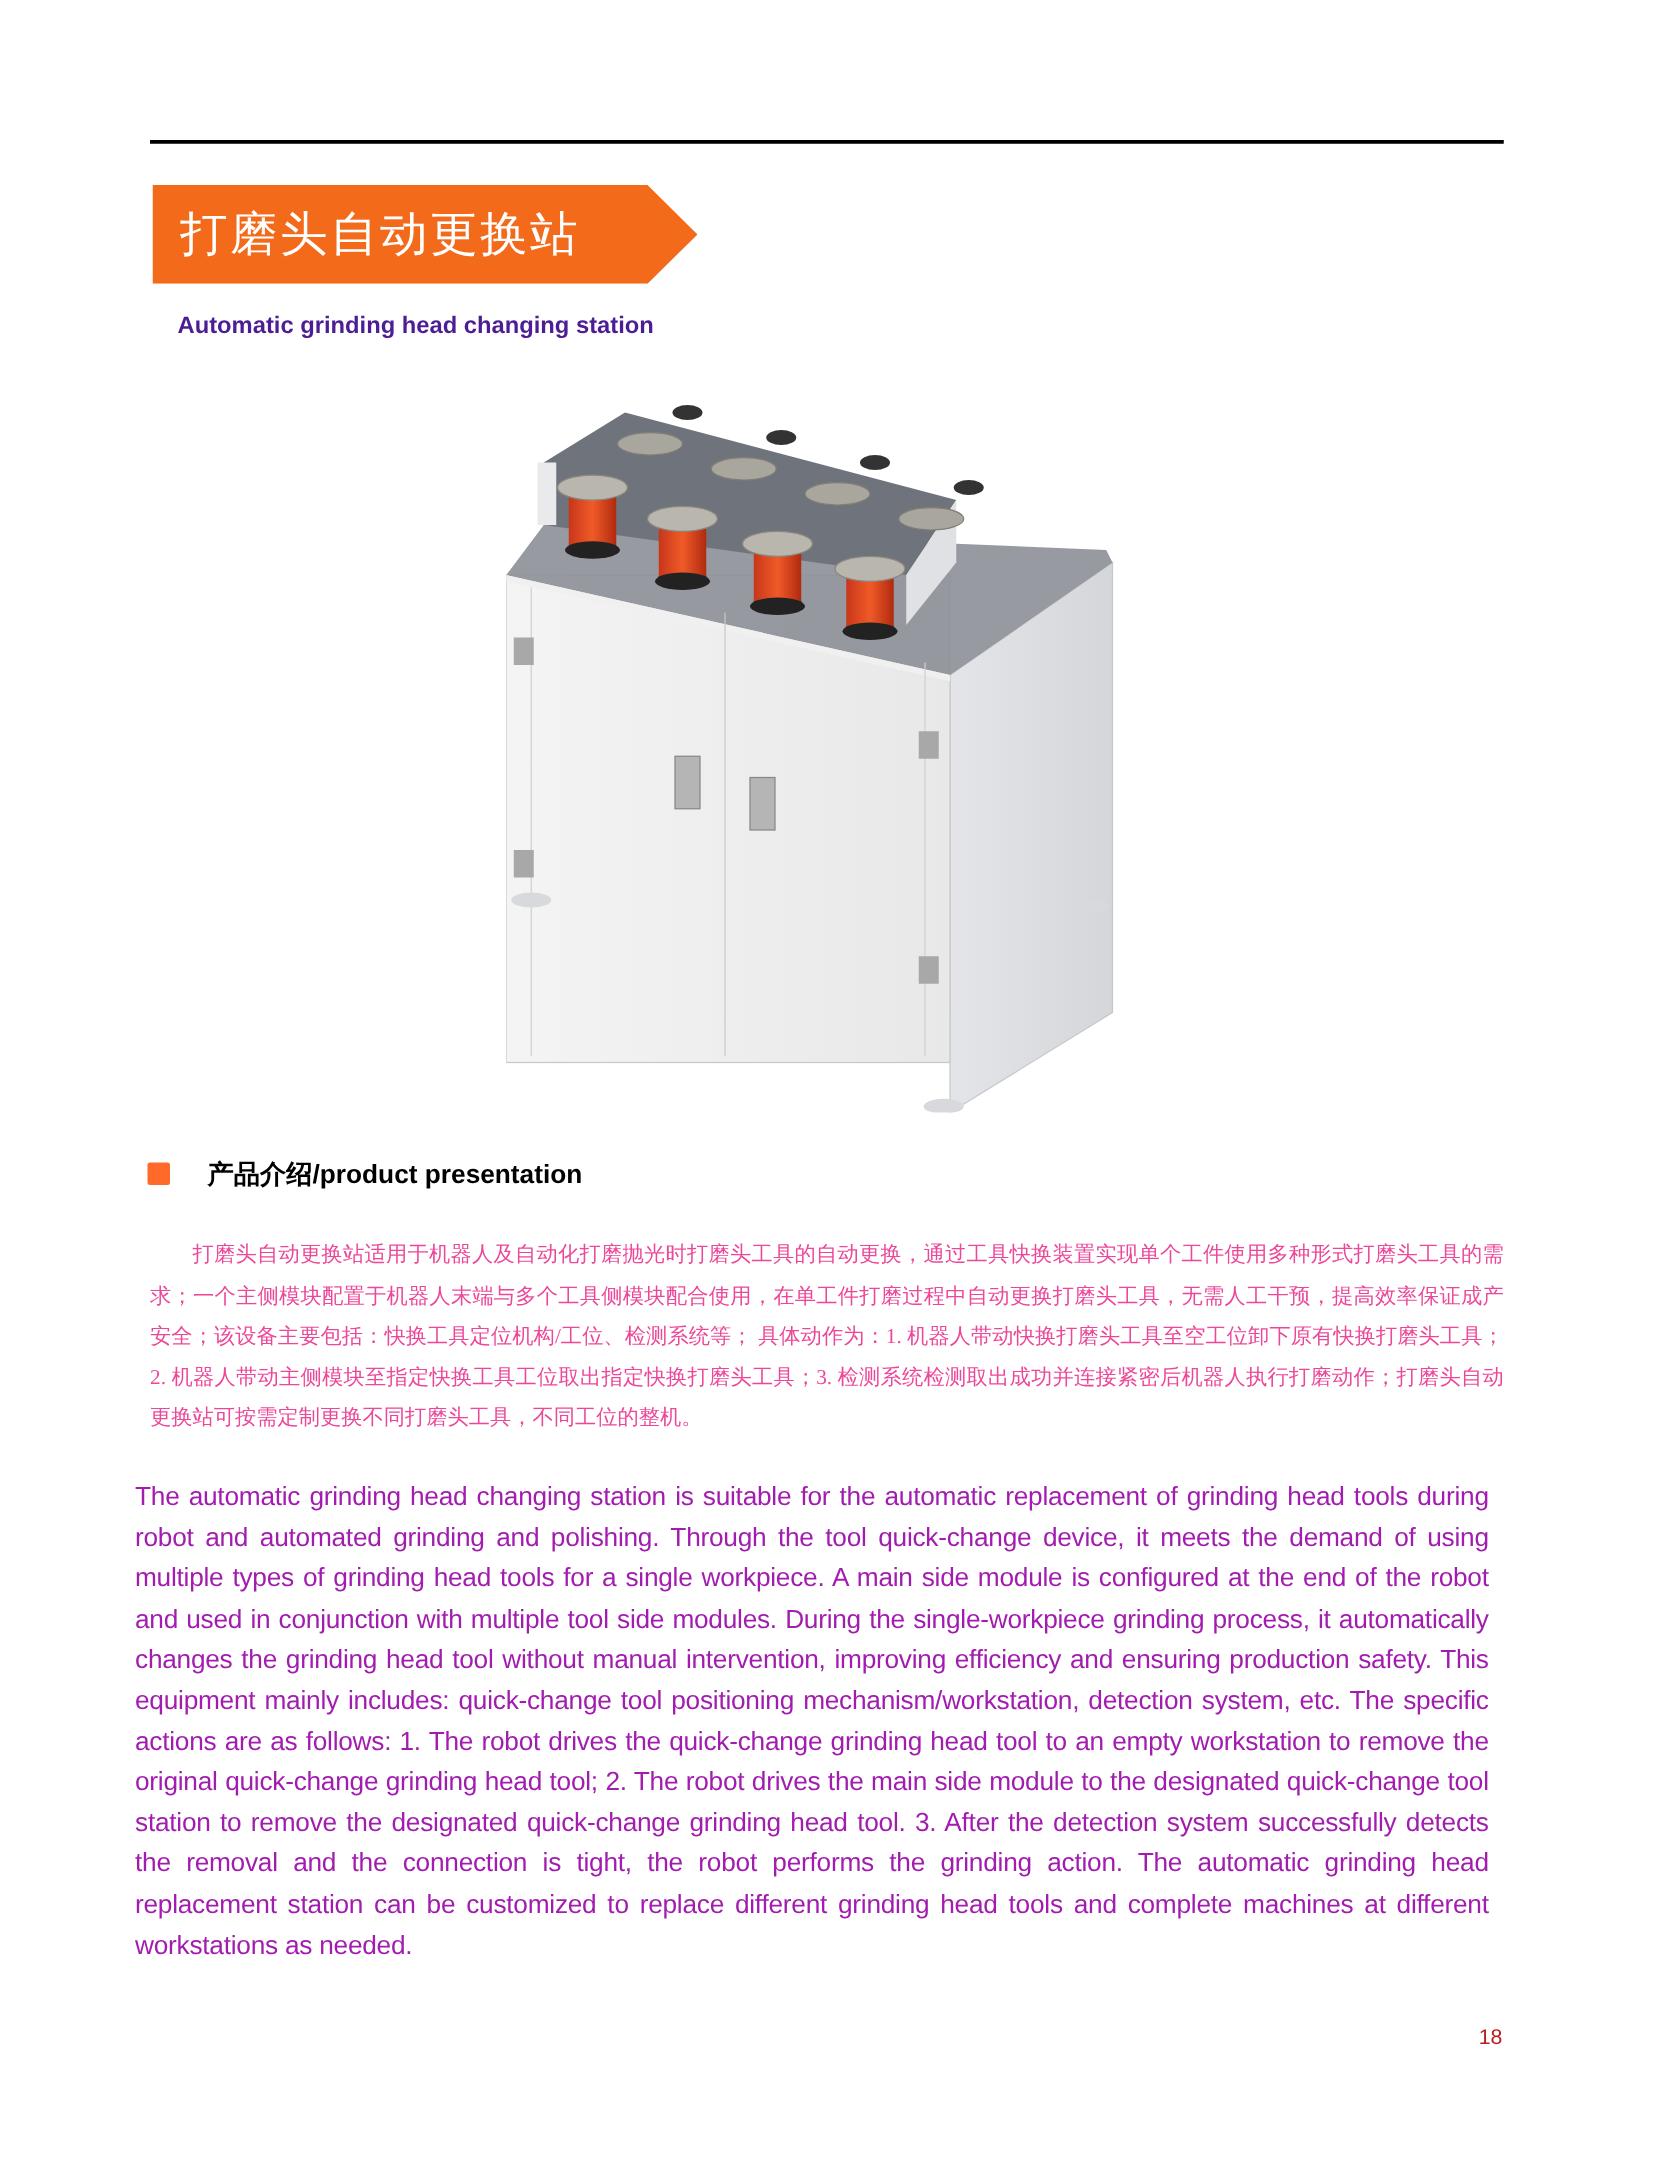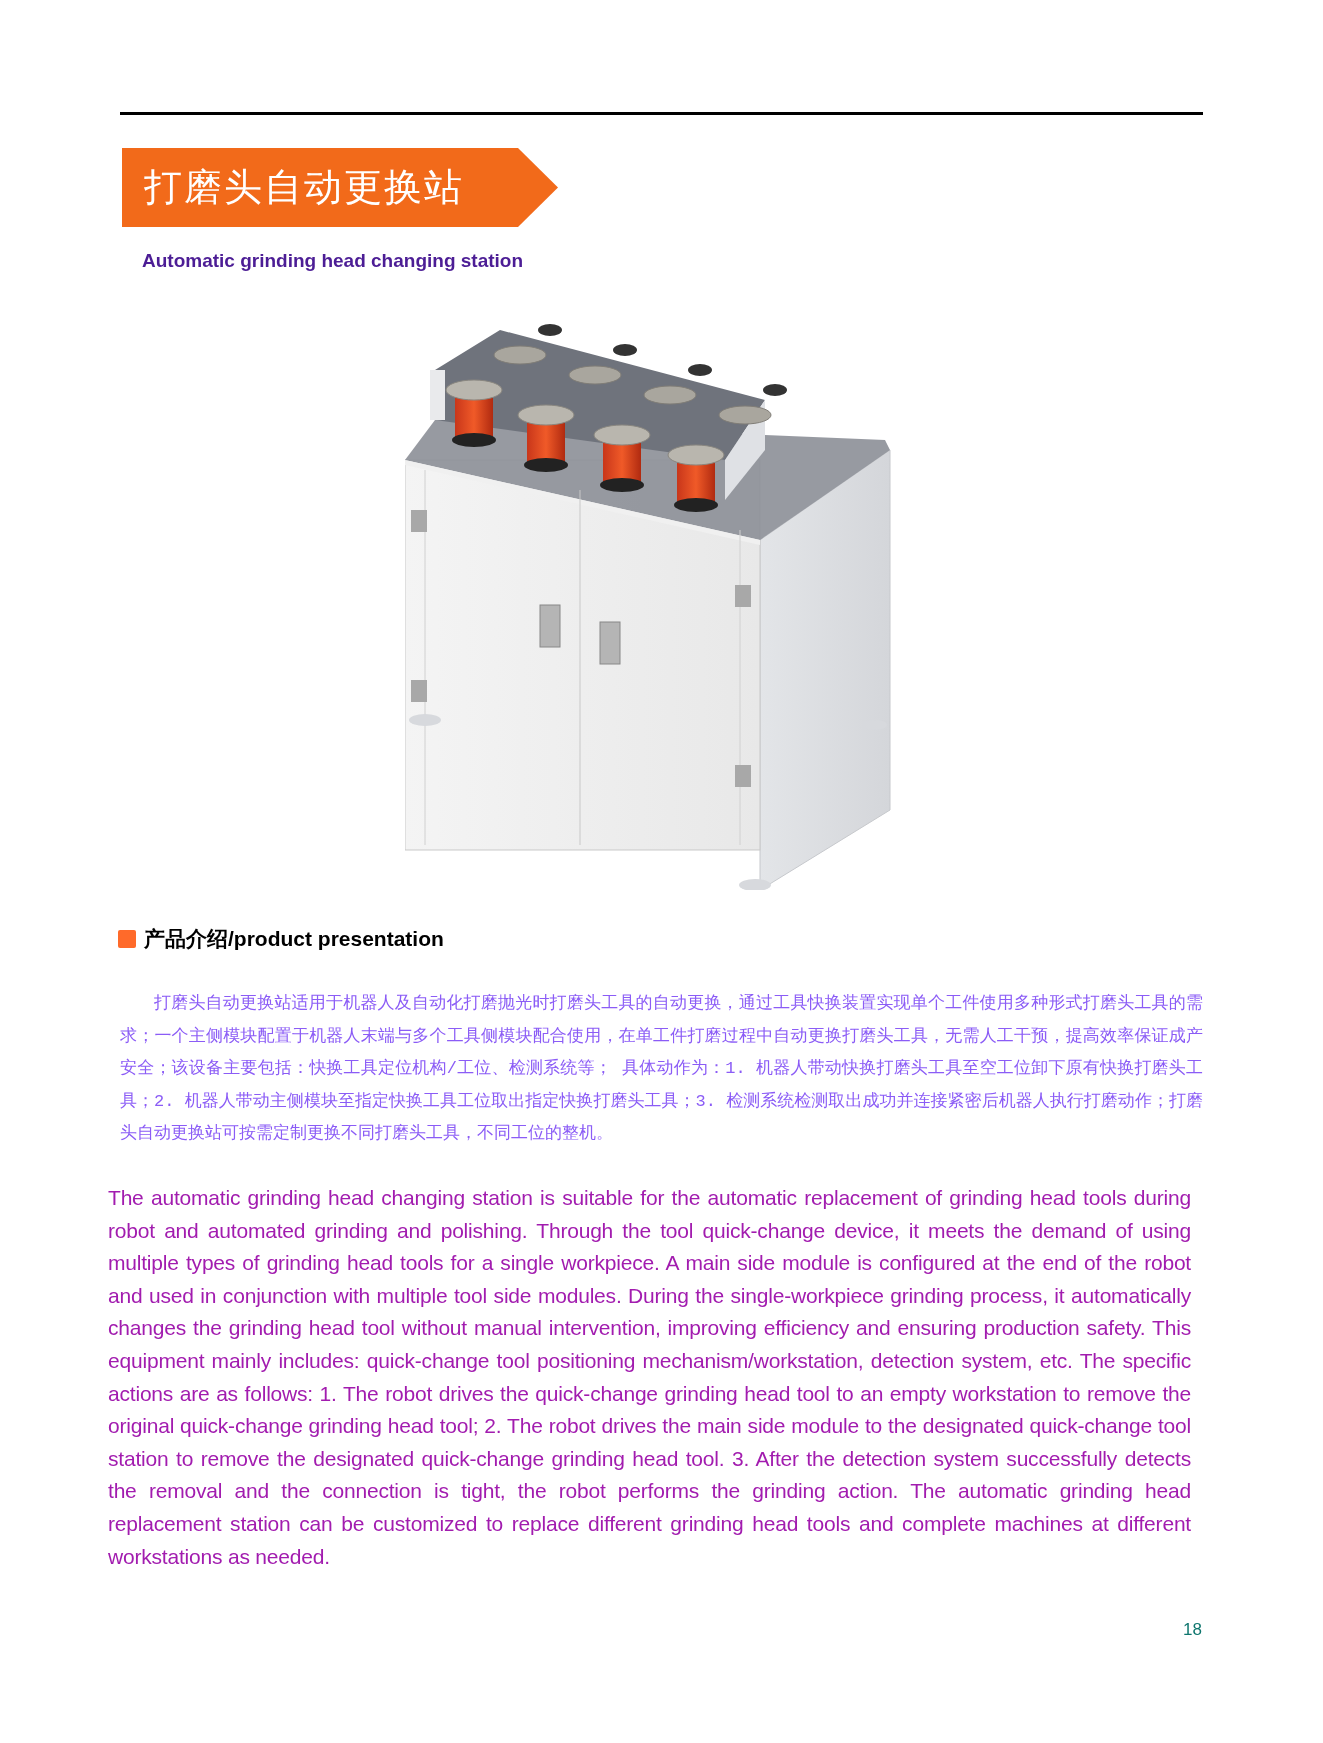--- a/index.html
+++ b/index.html
@@ -7,26 +7,26 @@
            font-family: "Liberation Sans", "DejaVu Sans", sans-serif; color: #111; }
     .top-rule { position: absolute; left: 120px; top: 112px; width: 1083px; height: 3px; background: #000; }
     .banner { position: absolute; left: 122px; top: 148px; width: 436px; height: 97px; }
     .banner svg { position: absolute; left: 0; top: 0; }
     .banner-title { position: absolute; left: 22px; top: 14px; font-family: "DejaVu Serif", serif;
                     font-size: 38px; color: #ffffff; letter-spacing: 2px; line-height: 50px; white-space: nowrap; }
     .subtitle { position: absolute; left: 142px; top: 250px; font-size: 19px; font-weight: bold; color: #4c1d95; }
     .product-image { position: absolute; left: 405px; top: 300px; width: 500px; height: 590px; }
     .section-heading { position: absolute; left: 118px; top: 925px; height: 28px; display: flex; align-items: center; }
     .section-square { width: 18px; height: 18px; background: #ff6a2a; border-radius: 2px; margin-right: 8px; }
-    .section-title { font-size: 21px; font-weight: bold; color: #000; white-space: nowrap; }
-    .para-cn { position: absolute; left: 120px; top: 988px; width: 1083px; font-family: Liberation Mono, monospace;
-               font-size: 17px; line-height: 32.5px; text-align: justify; text-indent: 2em; color: #8b5cf6; }
+    .section-title { font-size: 21px; font-weight: bold; color: #000; white-space: nowrap; margin-left: 22px; }
+    .para-cn { position: absolute; left: 120px; top: 988px; width: 1083px; font-family: Liberation Serif, serif;
+               font-size: 17px; line-height: 32.5px; text-align: justify; text-indent: 2em; color: #ec4899; }
     .para-en { position: absolute; left: 108px; top: 1182px; width: 1083px; font-family: "Liberation Sans Narrow", "Liberation Sans", sans-serif;
                font-size: 21px; line-height: 32.6px; text-align: justify; color: #a21caf; letter-spacing: -0.2px; }
-    .page-number { position: absolute; left: 1183px; top: 1620px; font-size: 17px; color: #0f766e; }
+    .page-number { position: absolute; left: 1183px; top: 1620px; font-size: 17px; color: #b91c1c; }
   </style>
 </head>
 <body>
 
 <div class="top-rule"></div>
 
 <div class="banner">
   <svg width="436" height="79" viewBox="0 0 436 79">
     <polygon points="0,0 396,0 436,39.5 396,79 0,79" fill="#f26a1a"></polygon>
   </svg>

